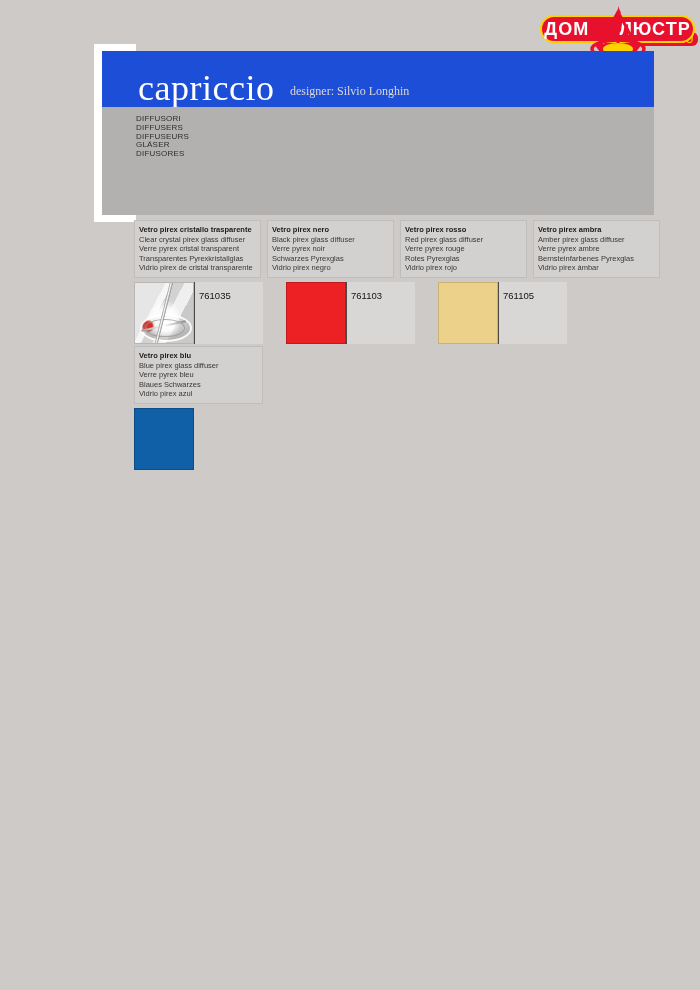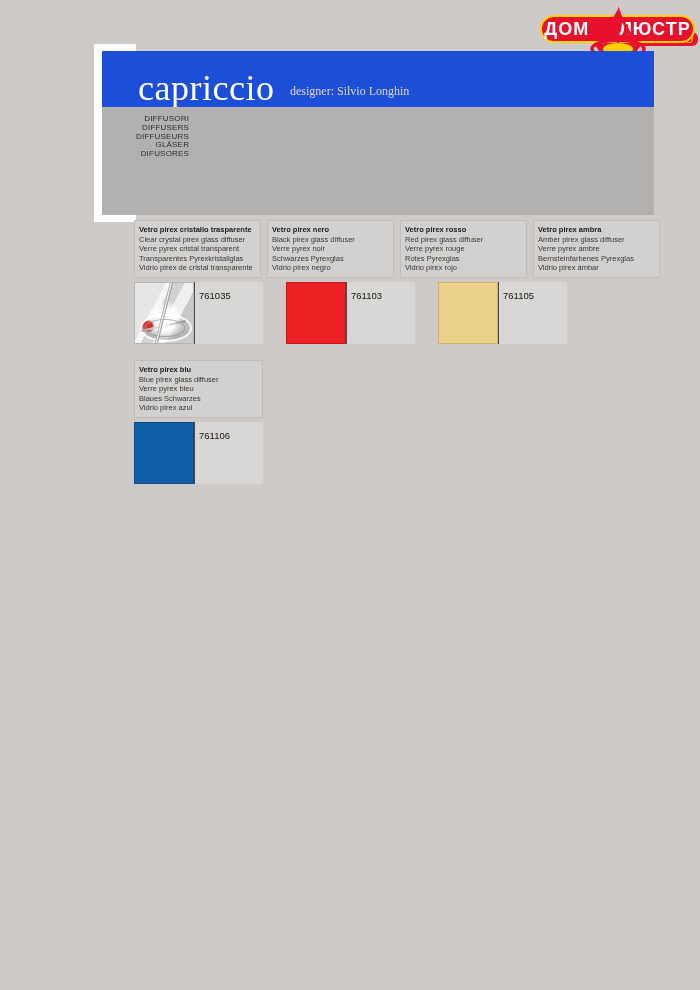--- a/index.html
+++ b/index.html
@@ -146,37 +146,36 @@
     line-height: 13px;
   }
   .cats {
     position: absolute;
     left: 34px;
     top: 8px;
     color: #2e2c2b;
     font-size: 8px;
     line-height: 8.8px;
     letter-spacing: 0.2px;
-    text-align: right;
   }
   .cats div { white-space: nowrap; }
 
   
   .grid {
     position: absolute;
     left: 40px;
     top: 176px;
     width: 526px;
   }
   .row {
     display: flex;
     gap: 6px;
   }
   .row.descs { align-items: center; margin-bottom: 4px; }
-  .row.swatches { margin-bottom: 16px; gap: 23px; }
+  .row.swatches { margin-bottom: 2px; gap: 23px; }
 
   .item { width: 129px; }
 
   .desc-card {
     background: #d3d1cf;
     border: 1px solid #c0bebc;
     box-sizing: border-box;
     height: 58px;
     padding: 4px 3px 3px 4px;
   }
@@ -394,21 +393,18 @@
           <div class="ln">Blaues Schwarzes</div>
           <div class="ln">Vidrio pirex azul</div>
         </div>
       </div>
     </div>
 
     <div class="row swatches">
       <div class="item">
         <div class="swatch-row">
           <div class="swatch" style="background:#1060a8;border-color:#0c4d88;"></div>
-          <div class="code-box">
-            <span>761106</span>
-          </div>
         </div>
       </div>
     </div>
 
   </div>
 </div>
 
 </body></html>

